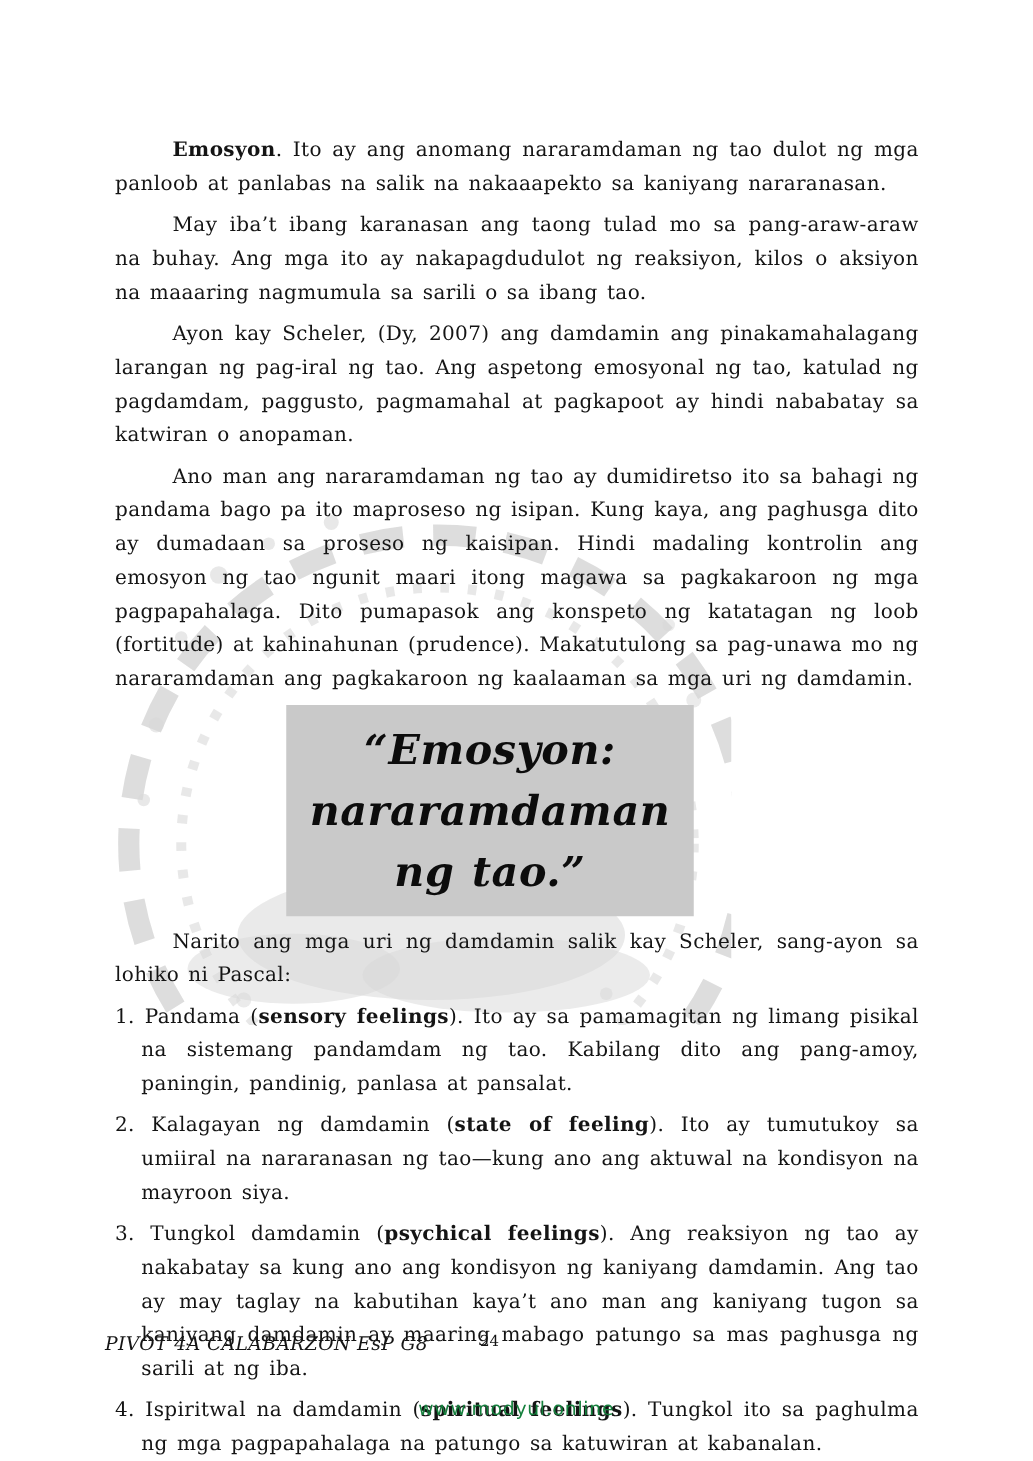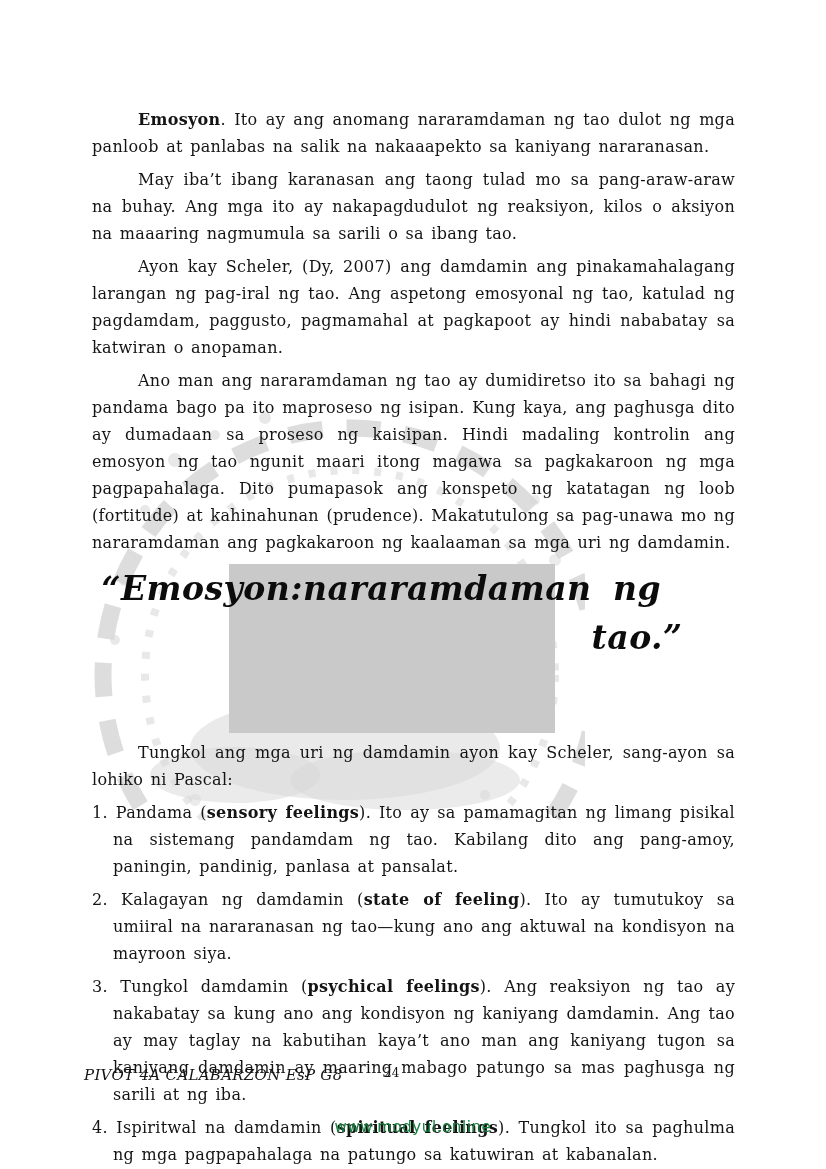--- a/index.html
+++ b/index.html
@@ -38,21 +38,21 @@
     background:#c9c9c9;
     text-align:center;
     font-weight:bold;
     font-style:italic;
     font-size:33px;
     line-height:49px;
     letter-spacing:0.5px;
     padding-top:0;
     box-sizing:border-box;
     display:flex;
-    flex-direction:row;
+    flex-direction:column;
     justify-content:center;
     color:#0c0c0c;
   }
   p.list-item {
     padding-left:21px;
     text-indent:-21px;
   }
   .footer {
     position:absolute;
     left:84px; top:1066px;
@@ -113,21 +113,21 @@
         <p class="para indent"><span>Ayon kay Scheler, (Dy, 2007) ang damdamin ang pinakamahalagang larangan ng pag-iral ng tao. Ang aspetong emosyonal ng tao, katulad ng pagdamdam, paggusto, pagmamahal at pagkapoot ay hindi nababatay sa katwiran o anopaman.</span></p>
         <p class="para indent"><span>Ano man ang nararamdaman ng tao ay dumidiretso ito sa bahagi ng pandama bago pa ito maproseso ng isipan. Kung kaya, ang paghusga dito ay dumadaan sa proseso ng kaisipan. Hindi madaling kontrolin ang emosyon ng tao ngunit maari itong magawa sa pagkakaroon ng mga pagpapahalaga. Dito pumapasok ang konspeto ng katatagan ng loob (fortitude) at kahinahunan (prudence). Makatutulong sa pag-unawa mo ng nararamdaman ang pagkakaroon ng kaalaaman sa mga uri ng damdamin.</span></p>
       </div>
 
     <div class="quote-box" id="quote-box" style="background: rgb(201, 201, 201);">
       <div class="quote-line">“Emosyon:</div>
       <div class="quote-line">nararamdaman</div>
       <div class="quote-line">ng tao.”</div>
     </div>
 
-    <p class="para indent"><span>Tungkol ang mga uri ng damdamin ayon kay Scheler, sang-ayon sa lohiko ni Pascal:</span></p>
+    <p class="para indent"><span>Narito ang mga uri ng damdamin salik kay Scheler, sang-ayon sa lohiko ni Pascal:</span></p>
 
     <div id="feelings-list">
         <p class="list-item"><span>1.</span> <span>Pandama (</span><span class="b">sensory feelings</span><span>). Ito ay sa pamamagitan ng limang pisikal na sistemang pandamdam ng tao. Kabilang dito ang pang-amoy, paningin, pandinig, panlasa at pansalat.</span></p>
         <p class="list-item"><span>2.</span> <span>Kalagayan ng damdamin (</span><span class="b">state of feeling</span><span>). Ito ay tumutukoy sa umiiral na nararanasan ng tao—kung ano ang aktuwal na kondisyon na mayroon siya.</span></p>
         <p class="list-item"><span>3.</span> <span>Tungkol damdamin (</span><span class="b">psychical feelings</span><span>). Ang reaksiyon ng tao ay nakabatay sa kung ano ang kondisyon ng kaniyang damdamin. Ang tao ay may taglay na kabutihan kaya’t ano man ang kaniyang tugon sa kaniyang damdamin ay maaring mabago patungo sa mas paghusga ng sarili at ng iba.</span></p>
         <p class="list-item"><span>4.</span> <span>Ispiritwal na damdamin (</span><span class="b">spiritual feelings</span><span>). Tungkol ito sa paghulma ng mga pagpapahalaga na patungo sa katuwiran at kabanalan.</span></p>
       </div>
 
   </div>
 

